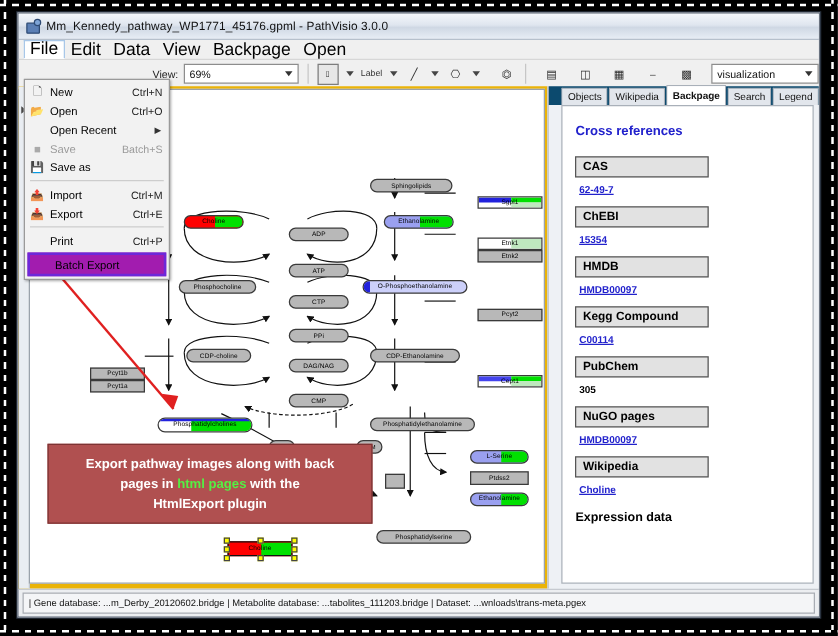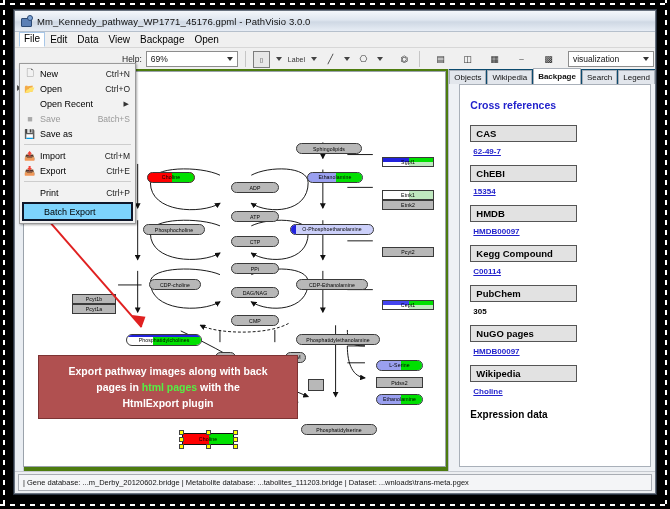--- a/index.html
+++ b/index.html
@@ -28,53 +28,53 @@
   #titlebar .tico{width:12px;height:12px;margin-right:5px;position:relative;flex:0 0 auto;}
   #titlebar .tico:before{content:"";position:absolute;left:1px;top:3px;width:9px;height:7px;
      background:#5b7fb5;border:1px solid #2d4a74;border-radius:1px;}
   #titlebar .tico:after{content:"";position:absolute;left:7px;top:0px;width:4px;height:4px;
      background:#7ea4d6;border:1px solid #2d4a74;border-radius:50%;}
   #title-text{font-size:9.5px;color:#111;white-space:nowrap;letter-spacing:.1px;}
 
   
   #menubar{height:15px;background:#f0f0f0;border-bottom:1px solid #d7d7d7;
            display:flex;align-items:center;padding-left:4px;position:relative;z-index:40;}
-  .menu-item{font-size:10px;color:#000;padding:1px 5px 2px 5px;line-height:11px;cursor:default;}
+  .menu-item{font-size:14px;color:#000;padding:1px 5px 2px 5px;line-height:11px;cursor:default;}
   .menu-item.open{background:#fff;border:1px solid #a8c7e8;border-bottom:1px solid #fff;
                   padding:0 4px 2px 4px;position:relative;z-index:60;}
 
   
   #toolbar{height:22px;background:#f0f0f0;border-bottom:1px solid #cfcfcf;
            display:flex;align-items:center;gap:4px;padding-left:8px;position:relative;}
   .tb-label{font-size:8.5px;color:#222;}
   .combo{height:14px;border:1px solid #8d8d8d;background:#fff;display:flex;align-items:center;
          justify-content:space-between;font-size:8.5px;color:#111;padding:0 2px 0 4px;}
   .combo .arrow{width:0;height:0;border-left:3px solid transparent;border-right:3px solid transparent;
                 border-top:4px solid #333;margin-left:4px;margin-right:2px;}
   .tb-sep{width:1px;height:16px;background:#c6c6c6;margin:0 3px;}
   .tb-btn{width:15px;height:15px;display:flex;align-items:center;justify-content:center;
           font-size:9px;color:#2f2f2f;}
   .tb-drop{width:0;height:0;border-left:3px solid transparent;border-right:3px solid transparent;
            border-top:4px solid #444;margin:0 2px;}
   .tb-txt{font-size:7px;color:#333;}
 
   
   #main{position:absolute;left:0;top:58px;right:0;bottom:22px;display:flex;}
-  #canvas-wrap{position:relative;flex:1 1 auto;background:#4d7c0f;overflow:hidden;}
+  #canvas-wrap{position:relative;flex:1 1 auto;background:#eab308;overflow:hidden;}
   #canvas{position:absolute;left:8px;top:2px;right:2px;bottom:4px;background:#fff;
           border:1px solid #9aa2ab;overflow:hidden;}
   #leftstrip{position:absolute;left:0;top:0;width:8px;bottom:0;background:#e9edf2;
              border-right:1px solid #c3c9d1;}
   #leftstrip .tri{position:absolute;left:2px;top:16px;width:0;height:0;
       border-top:3px solid transparent;border-bottom:3px solid transparent;border-left:4px solid #4a4a4a;}
 
   
   #sidepanel{flex:0 0 205px;background:#eef1f5;border-left:1px solid #b9bfc7;
              display:flex;flex-direction:column;position:relative;}
-  #tabstrip{height:15px;display:flex;align-items:flex-end;padding-left:0;gap:1px;
+  #tabstrip{height:15px;display:flex;align-items:flex-end;padding-left:10px;gap:1px;
             background:#0c4a6e;position:relative;}
   .tab{font-size:8px;color:#111;background:#e2e6ec;border:1px solid #a9b0b9;border-bottom:none;
        padding:1px 4px 1px 4px;line-height:11px;border-radius:1px 1px 0 0;}
   .tab.active{background:#fff;font-weight:bold;padding:2px 4px 2px 4px;}
   #panelbody{flex:1 1 auto;background:#fff;border:1px solid #a9b0b9;margin:0 4px 4px 10px;
              overflow:hidden;position:relative;padding:8px 10px 0 10px;}
   #panel-scroll-l{position:absolute;left:4px;top:15px;bottom:4px;width:6px;background:#eef1f5;}
   .xref-title{color:#2222cc;font-weight:bold;font-size:10.5px;margin:6px 0 14px 0;}
   .xref-head{border:1px solid #555;background:#e2e2e2;font-weight:bold;font-size:9.5px;
              color:#000;padding:2px 5px;width:107px;box-sizing:border-box;margin-top:9px;}
@@ -92,21 +92,21 @@
   
   #filemenu{position:absolute;left:4px;top:52px;width:115px;background:#f2f2f2;
             border:1px solid #9a9a9a;z-index:70;padding:2px 0;box-shadow:1px 1px 2px rgba(0,0,0,.35);}
   .mrow{display:flex;align-items:center;height:15px;font-size:9px;color:#000;position:relative;}
   .mrow .ic{width:20px;text-align:center;font-size:9px;color:#555;}
   .mrow .lb{flex:1 1 auto;}
   .mrow .sc{font-size:8.5px;color:#222;padding-right:5px;}
   .mrow.dis .lb,.mrow.dis .sc{color:#9a9a9a;}
   .mrow .sub{font-size:7px;padding-right:6px;color:#333;}
   .msep{height:1px;background:#cdcdcd;margin:3px 4px;}
-  #batch-row{border:2px solid #0f172a;margin:2px 2px 0 2px;height:15px;background:#7dd3fc;}
+  #batch-row{border:2px solid #6d28d9;margin:2px 2px 0 2px;height:15px;background:#a21caf;}
 
   
   .node{position:absolute;box-sizing:border-box;display:flex;align-items:center;
         justify-content:center;font-size:5.2px;color:#000;white-space:nowrap;letter-spacing:.1px;}
   .metab{background:#b8b8b8;border:1px solid #3a3a3a;border-radius:8px;height:11px;}
   .gene{background:#b8b8b8;border:1px solid #3a3a3a;height:10px;}
   .lbl{position:absolute;font-size:5.2px;color:#000;white-space:nowrap;z-index:6;
        width:100%;text-align:center;left:0;}
   .halfbox{position:absolute;top:0;bottom:0;}
   svg.wire{position:absolute;left:0;top:0;width:100%;height:100%;overflow:visible;pointer-events:none;}
@@ -139,21 +139,21 @@
       <div class="menu-item open">File</div>
       <div class="menu-item">Edit</div>
       <div class="menu-item">Data</div>
       <div class="menu-item">View</div>
       <div class="menu-item">Backpage</div>
       <div class="menu-item">Open</div>
     </div>
 
     <div id="toolbar">
       <span style="width:95px"></span>
-      <span class="tb-label">Help:</span>
+      <span class="tb-label">View:</span>
       <div class="combo" style="width:84px">
         <span>69%</span>
         <span class="arrow"></span>
       </div>
       <div class="tb-sep"></div>
       <div class="tb-btn" style="border:1px solid #7d7d7d;background:#e7e7e7;font-size:6px;">▯</div>
       <span class="tb-drop"></span>
       <span class="tb-txt">Label</span>
       <span class="tb-drop"></span>
       <div class="tb-btn">╱</div>

